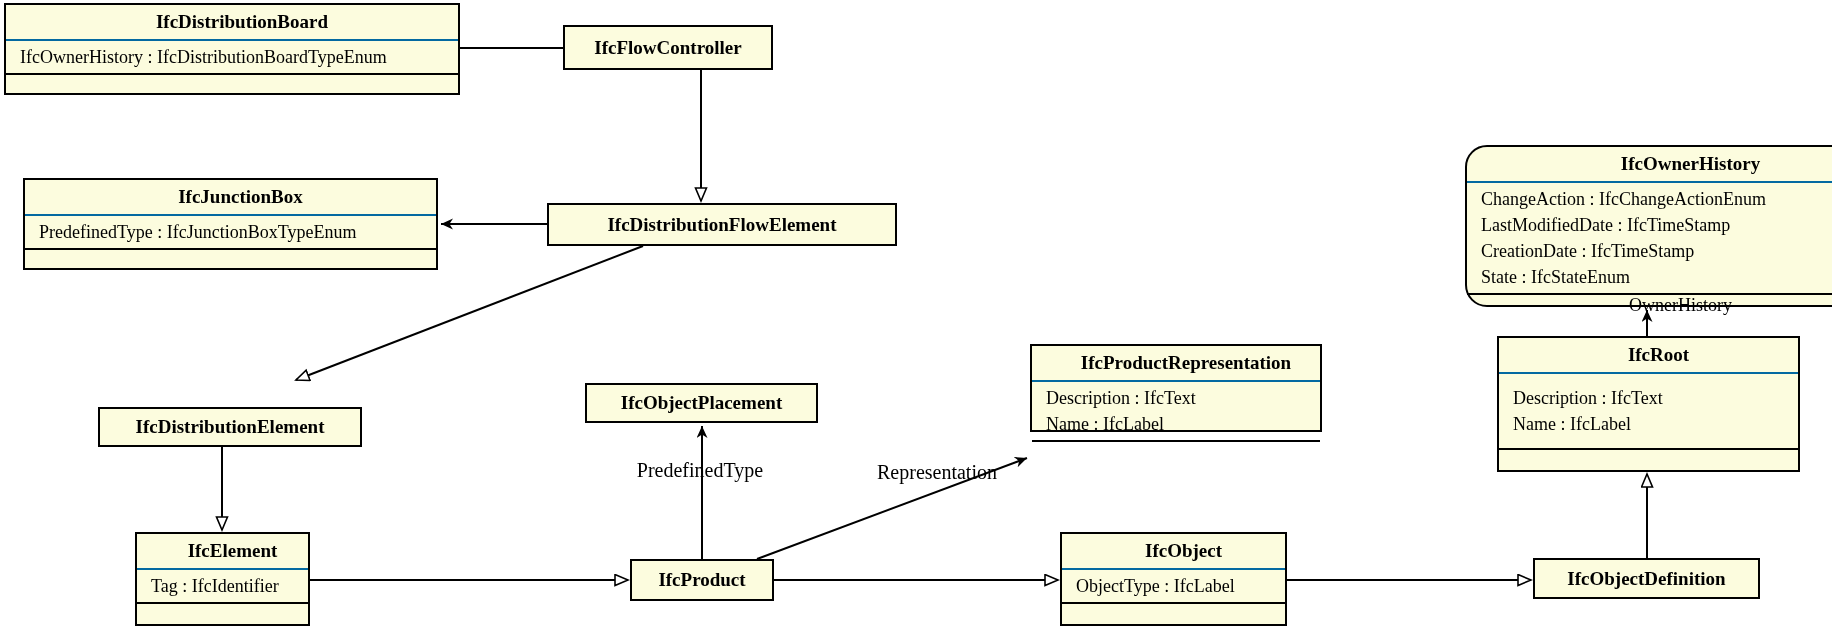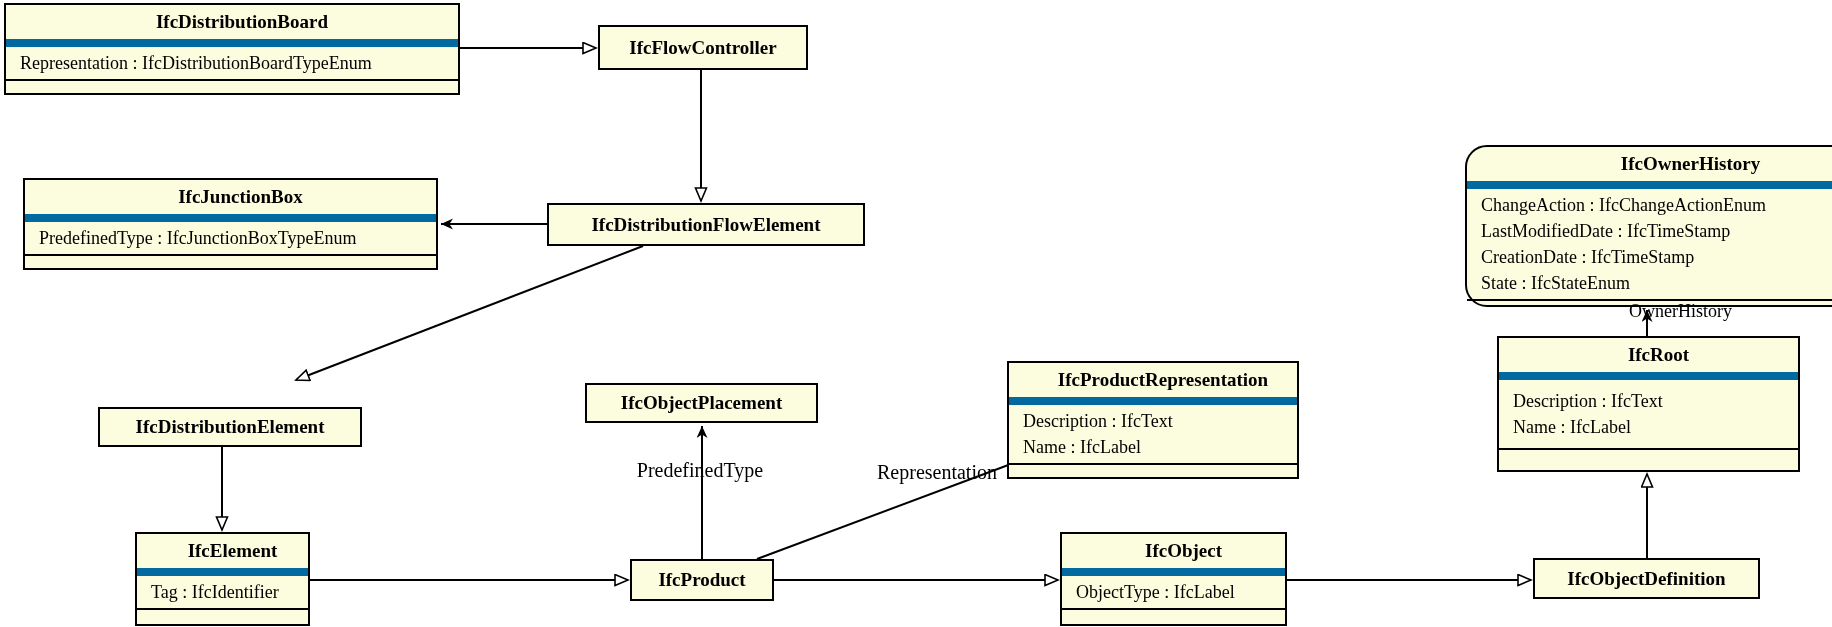--- a/index.html
+++ b/index.html
@@ -20,21 +20,21 @@
     color:#000;
   }
   .uml-title{
     font-weight:bold;font-size:19px;
     display:flex;align-items:center;justify-content:center;
     text-align:center;
     padding:2px 10px;
     min-height:30px;
   }
   .uml-class.single .uml-title{flex:1;}
-  .uml-class.multi .uml-title{border-bottom:8px solid #0369a1;padding-left:30px;}
+  .uml-class.multi .uml-title{border-bottom:2px solid #0369a1;padding-left:30px;}
   .uml-attrs{
     flex:1;
     border-bottom:2px solid #000;
     padding:3px 14px;
     font-size:18px;
     display:flex;flex-direction:column;justify-content:center;
   }
   .uml-attr{line-height:26px;white-space:nowrap;}
   .uml-footer{
     min-height:20px;
@@ -75,54 +75,54 @@
         <line x1="1647" y1="558" x2="1647" y2="474" class="edge" marker-end="url(#arrow-inheritance)"></line>
         <line x1="1647" y1="336" x2="1647" y2="310" class="edge" marker-end="url(#arrow-association)"></line>
         <line x1="702" y1="559" x2="702" y2="426" class="edge" marker-end="url(#arrow-association)"></line>
         <line x1="757" y1="559" x2="1027" y2="458" class="edge" marker-end="url(#arrow-association)"></line>
       </g>
   </svg>
 
 <div class="uml-class multi" style="left: 4px; top: 3px; width: 456px; height: 92px;">
       <div class="uml-title">IfcDistributionBoard</div>
       <div class="uml-attrs">
-        <div class="uml-attr">Representation : IfcDistributionBoardTypeEnum</div>
+        <div class="uml-attr">IfcOwnerHistory : IfcDistributionBoardTypeEnum</div>
       </div>
       <div class="uml-footer"></div>
     </div>
-    <div class="uml-class single" style="left: 598px; top: 25px; width: 210px; height: 45px; align-items: center;">
+    <div class="uml-class single" style="left: 563px; top: 25px; width: 210px; height: 45px; align-items: center;">
       <div class="uml-title">IfcFlowController</div>
     </div>
     <div class="uml-class multi" style="left: 23px; top: 178px; width: 415px; height: 92px;">
       <div class="uml-title">IfcJunctionBox</div>
       <div class="uml-attrs">
         <div class="uml-attr">PredefinedType : IfcJunctionBoxTypeEnum</div>
       </div>
       <div class="uml-footer"></div>
     </div>
-    <div class="uml-class single" style="left: 547px; top: 203px; width: 318px; height: 43px;">
+    <div class="uml-class single" style="left: 547px; top: 203px; width: 350px; height: 43px;">
       <div class="uml-title">IfcDistributionFlowElement</div>
     </div>
     <div class="uml-class multi" style="left: 1465px; top: 145px; width: 431px; height: 162px; border-radius: 22px;">
       <div class="uml-title">IfcOwnerHistory</div>
       <div class="uml-attrs">
         <div class="uml-attr">ChangeAction : IfcChangeActionEnum</div>
         <div class="uml-attr">LastModifiedDate : IfcTimeStamp</div>
         <div class="uml-attr">CreationDate : IfcTimeStamp</div>
         <div class="uml-attr">State : IfcStateEnum</div>
       </div>
       <div class="uml-footer">OwnerHistory</div>
     </div>
     <div class="uml-class single" style="left: 98px; top: 383px; width: 264px; height: 40px; margin-top: 24px;">
       <div class="uml-title">IfcDistributionElement</div>
     </div>
     <div class="uml-class single" style="left: 585px; top: 383px; width: 233px; height: 40px;">
       <div class="uml-title">IfcObjectPlacement</div>
     </div>
-    <div class="uml-class multi" style="left: 1007px; top: 344px; width: 292px; height: 118px; margin-top: 17px;">
+    <div class="uml-class multi" style="left: 1030px; top: 344px; width: 292px; height: 88px;">
       <div class="uml-title">IfcProductRepresentation</div>
       <div class="uml-attrs">
         <div class="uml-attr">Description : IfcText</div>
         <div class="uml-attr">Name : IfcLabel</div>
       </div>
       <div class="uml-footer"></div>
     </div>
     <div class="uml-class multi" style="left: 1497px; top: 336px; width: 303px; height: 136px;">
       <div class="uml-title">IfcRoot</div>
       <div class="uml-attrs">

